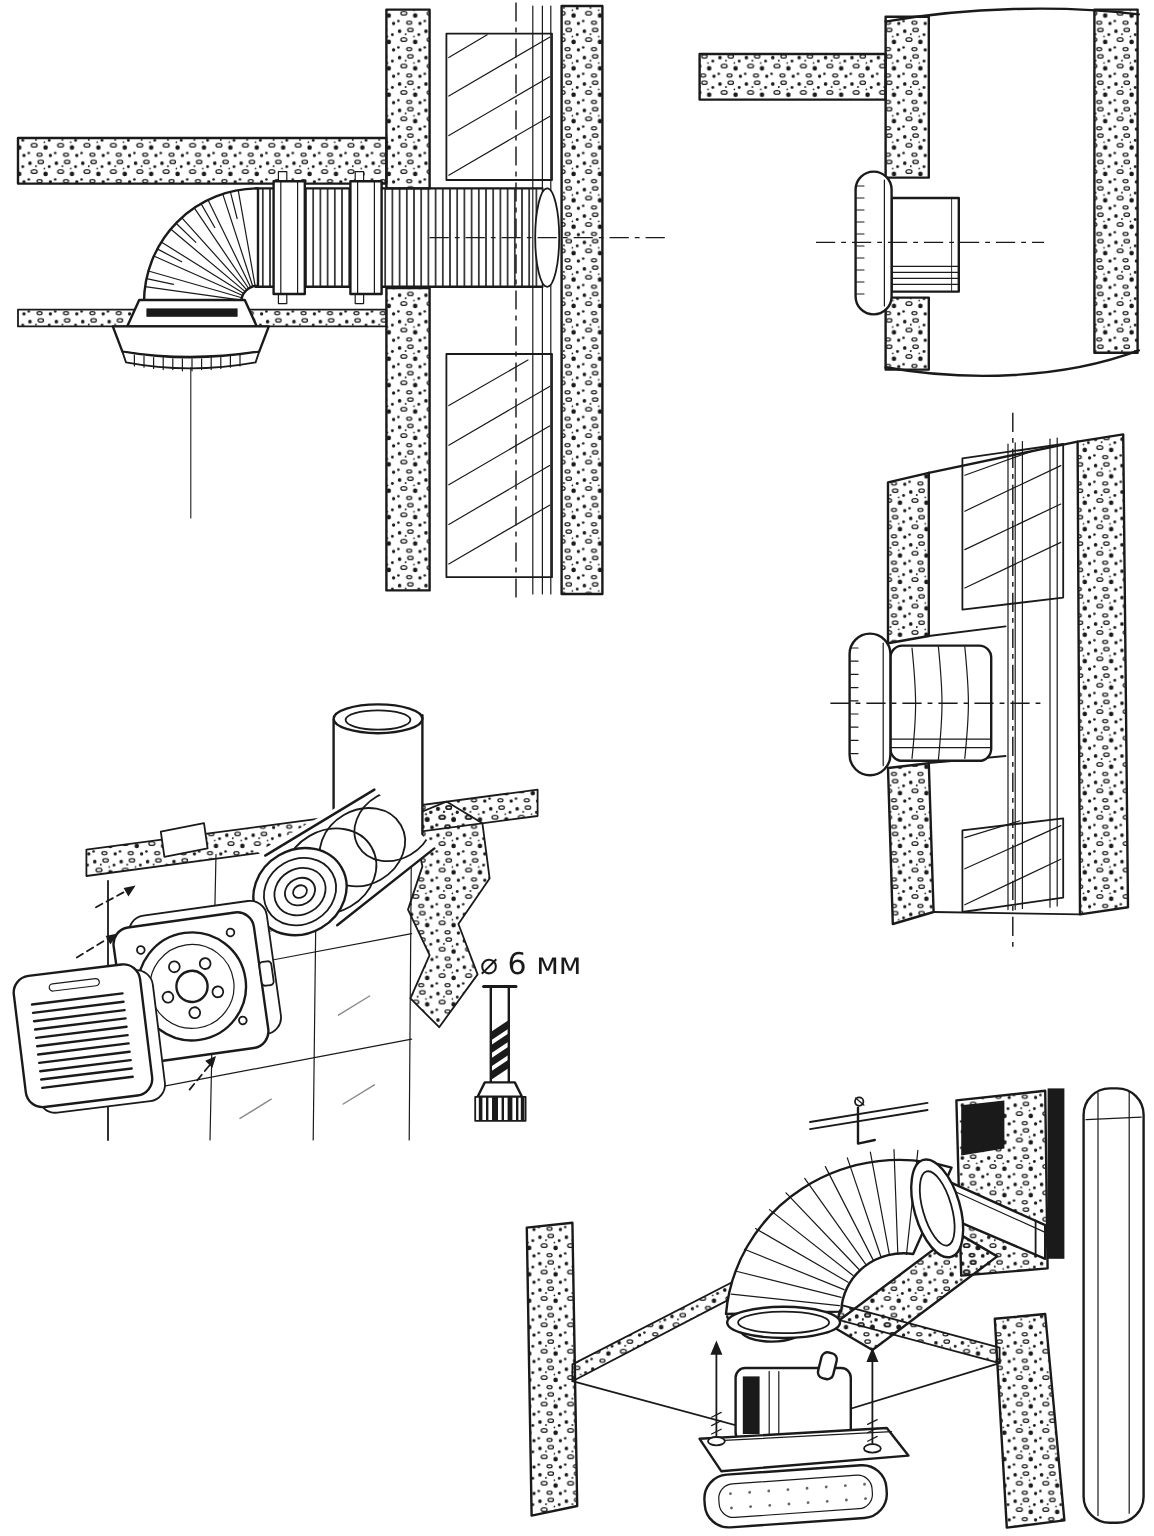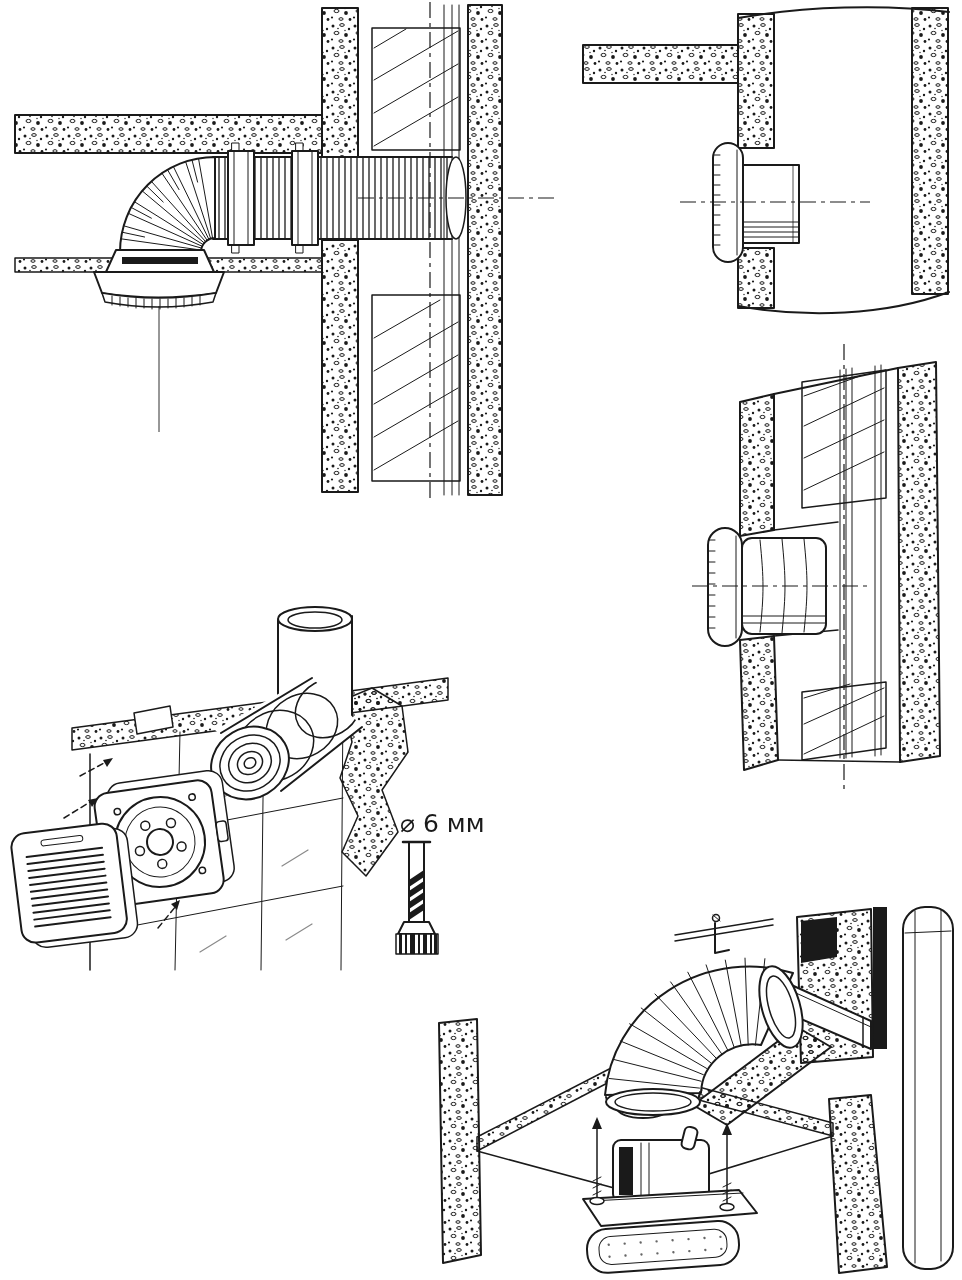--- a/index.html
+++ b/index.html
@@ -235,21 +235,21 @@
       <line x1="19" y1="266" x2="25" y2="266"></line>
           <line x1="19" y1="277" x2="25" y2="277"></line>
       <line x1="19" y1="288" x2="25" y2="288"></line>
     </g>
   </g>
 
   <line x1="2" y1="246" x2="178" y2="246" class="cl"></line>
 </svg>
 </figure>
 
-<figure class="panel" style="left:10px;top:580px">
+<figure class="panel" style="left:10px;top:560px">
 <svg width="480" height="392" viewBox="0 0 480 392" role="img">
   <defs>
     <clipPath id="sleeveClip">
           <polygon points="205,150 300,96 352,146 272,212"></polygon>
         </clipPath>
   </defs>
 
   <g>
     <line x1="80" y1="174" x2="80" y2="390" class="ink s15"></line>
     <line x1="170" y1="152" x2="165" y2="390" class="ink s1"></line>

